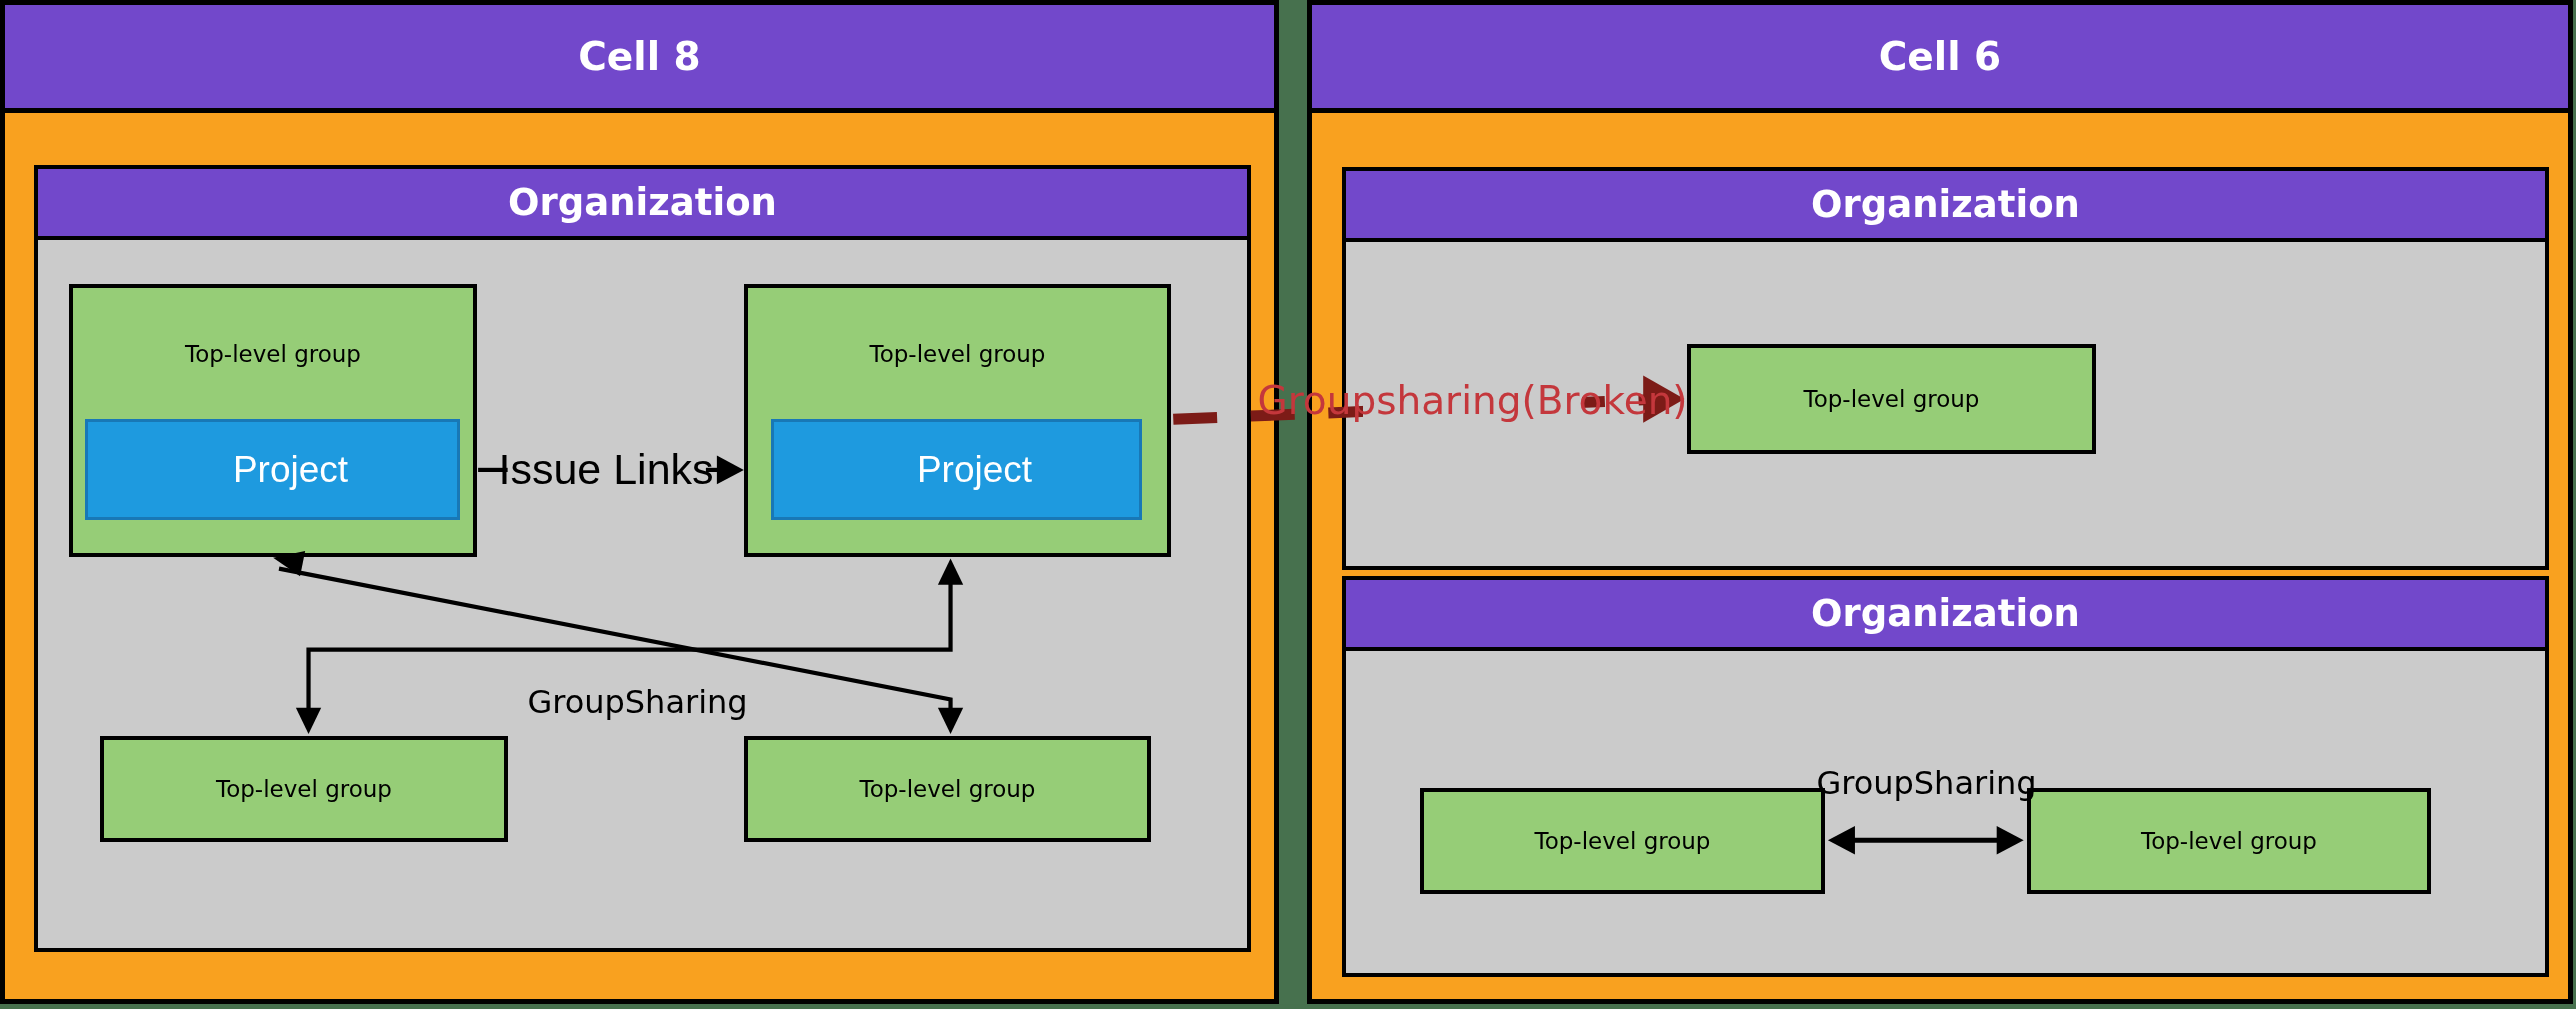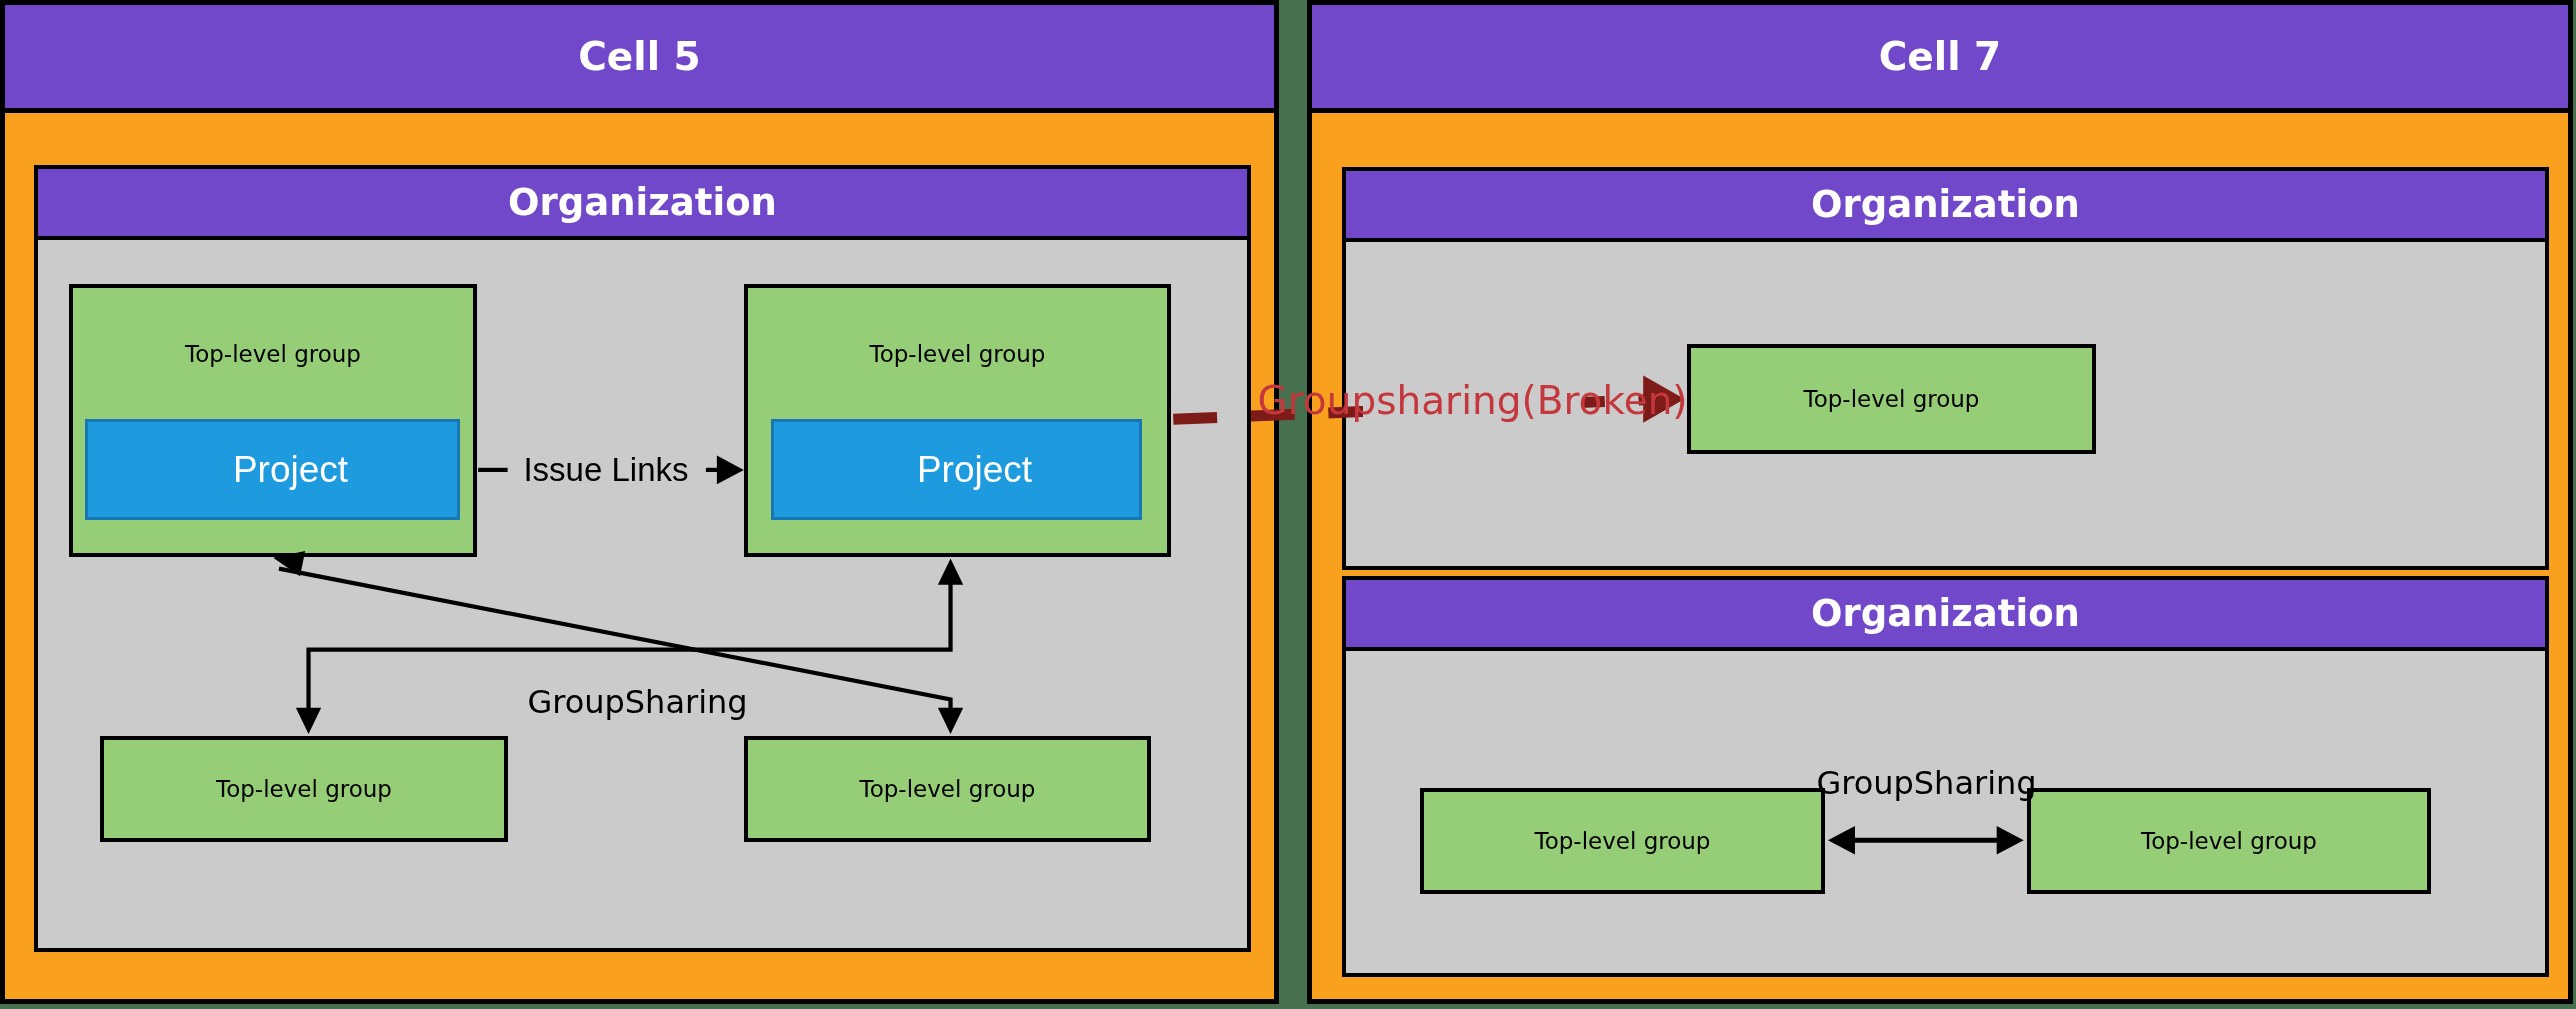--- a/index.html
+++ b/index.html
@@ -16,38 +16,38 @@
   .org-title{color:#fff;font-size:37px;font-weight:700;}
   .gbox{border:4.2px solid #000;background:#96CD77;z-index:3;display:flex;align-items:center;justify-content:center;}
   .glabel{font-size:23px;color:#000;white-space:nowrap;}
   .glabel-top{position:absolute;left:0;top:0;right:0;height:131px;display:flex;align-items:center;justify-content:center;}
   .pbox{position:absolute;box-sizing:border-box;border:3.4px solid #1878B6;background:#1E9ADF;
         display:flex;align-items:center;justify-content:center;z-index:4;}
   .plabel{color:#fff;font-size:37px;font-family:"Liberation Sans","DejaVu Sans",sans-serif;margin-left:36px;}
   .overlay{position:absolute;left:0;top:0;z-index:5;pointer-events:none;}
   .float-label{display:flex;flex-direction:row;align-items:center;justify-content:center;
                text-align:center;z-index:6;white-space:nowrap;}
-  .issue-links{font-size:33px;font-family:"Liberation Sans","DejaVu Sans",sans-serif;}
+  .issue-links{font-size:43px;font-family:"Liberation Sans","DejaVu Sans",sans-serif;}
   .sharing{font-size:32px;line-height:41px;}
   .broken{font-size:39px;line-height:48px;color:#C4373C;background:#CBCBCB;}
 </style>
 </head>
 <body>
 
 <div class="canvas">
 
   <div class="abs cell" style="left:0;top:0;width:1279px;height:1004px;">
     <div class="cell-header">
-      <span class="cell-title">Cell 5</span>
+      <span class="cell-title">Cell 8</span>
     </div>
   </div>
 
   <div class="abs cell" style="left:1307px;top:0;width:1266px;height:1004px;">
     <div class="cell-header">
-      <span class="cell-title">Cell 7</span>
+      <span class="cell-title">Cell 6</span>
     </div>
   </div>
 
   <div class="abs org" style="left:34px;top:165px;width:1217px;height:787px;">
     <div class="org-header">
       <span class="org-title">Organization</span>
     </div>
   </div>
 
   <div class="abs org" style="left:1342px;top:167px;width:1207px;height:403px;">

